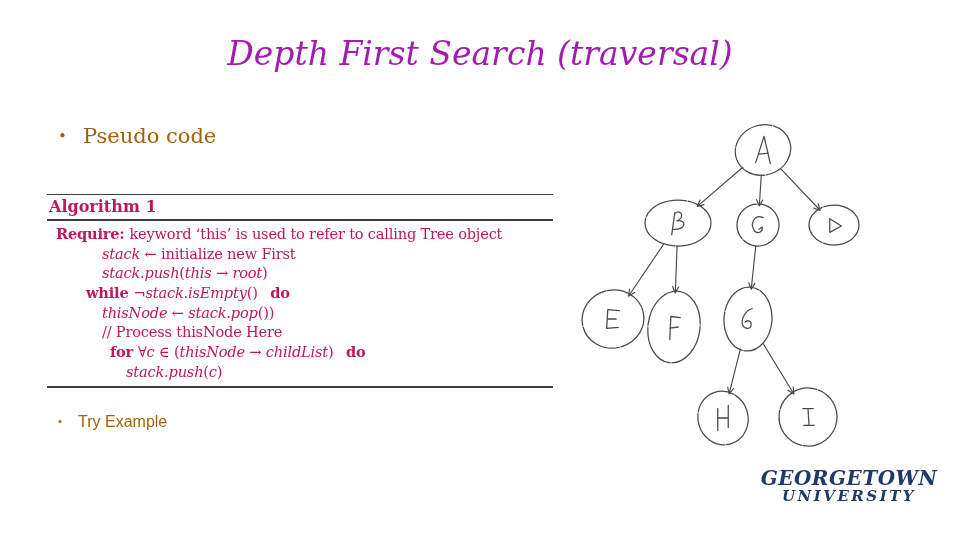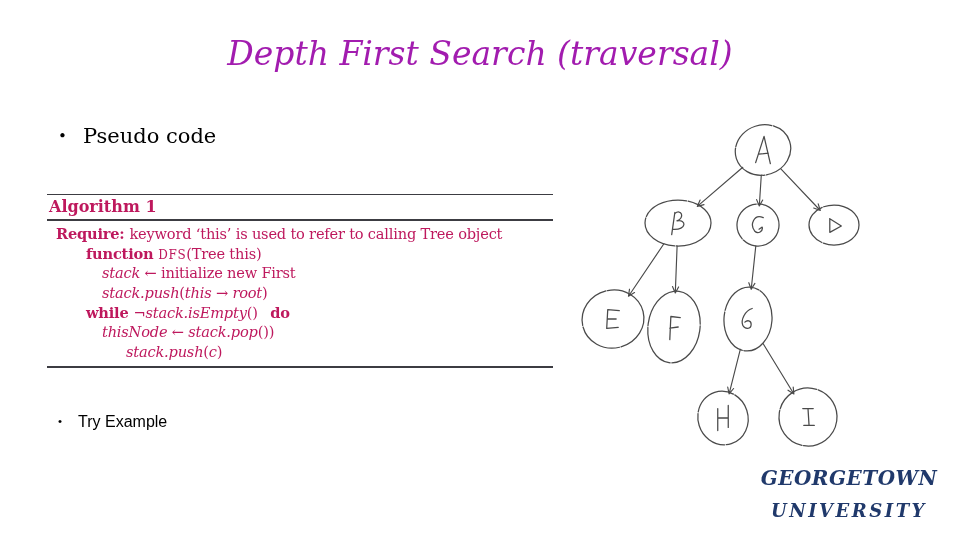--- a/index.html
+++ b/index.html
@@ -5,21 +5,21 @@
   html,body{margin:0;padding:0;}
   body{
     width:960px;height:540px;position:relative;overflow:hidden;
     background:#ffffff;font-family:"DejaVu Serif", serif;
   }
   .title{
     position:absolute;left:0;right:0;top:34px;text-align:center;
     font-style:italic;font-size:33px;color:#a21caf;
     font-family:"DejaVu Serif", serif;
   }
-  .bullet{position:absolute;color:#000000;}
+  .bullet{position:absolute;color:#a16207;}
   .bullet .dot{font-size:0.72em;margin-right:16px;vertical-align:2px;}
   .b1{left:58px;top:124px;font-size:21px;font-family:"DejaVu Serif", serif;}
   .b2{left:58px;top:413px;font-size:16px;font-family:"Liberation Sans", sans-serif;}
   .algo{
     position:absolute;left:47px;top:194px;width:506px;
     color:#be185d;font-size:14.6px;font-family:"DejaVu Serif", serif;
   }
   .rule{height:0;border-top:1.5px solid #3c3c42;}
   .rule.thick{border-top:2.5px solid #3c3c42;}
   .rule.bottom{border-top:2px solid #3c3c42;margin-top:4px;}
@@ -29,42 +29,43 @@
   .s-b{font-weight:bold;margin-left:8px;}
   .s-i{font-style:italic;}
   .s-sc{font-size:0.82em;letter-spacing:0.6px;}
   #tree-svg{position:absolute;left:560px;top:100px;}
   .logo{
     position:absolute;left:740px;top:468px;width:218px;text-align:center;
     color:#20396b;font-family:"DejaVu Serif", serif;
     font-style:italic;font-weight:bold;line-height:1.0;
   }
   .logo-line1{font-size:20px;letter-spacing:0.5px;}
-  .logo-line2{font-size:18px;letter-spacing:2.5px;margin-top:14px;}
+  .logo-line2{font-size:15px;letter-spacing:2.5px;margin-top:1px;}
 </style>
 </head>
 <body>
 
 <div class="title">Depth First Search (traversal)</div>
 
 <div class="bullet b1">
   <span class="dot">•</span><span>Pseudo code</span>
 </div>
 
 <div class="algo">
   <div class="rule"></div>
   <div class="algo-header">Algorithm 1</div>
   <div class="rule thick"></div>
   <div id="algo-lines">
       <div class="algo-line" style="padding-left: 1px;"><span class="s-b">Require: </span><span class="s-r">keyword ‘this’ is used to refer to calling Tree object</span></div>
-      <div class="algo-line" style="padding-left: 31px;"><span class="s-b">function </span><span class="s-sc">DFS</span><span class="s-r">(Tree this)</span></div>
       <div class="algo-line" style="padding-left: 55px;"><span class="s-i">stack</span><span class="s-r"> ← initialize new First</span></div>
       <div class="algo-line" style="padding-left: 55px;"><span class="s-i">stack.push</span><span class="s-r">(</span><span class="s-i">this</span><span class="s-r"> → </span><span class="s-i">root</span><span class="s-r">)</span></div>
       <div class="algo-line" style="padding-left: 31px;"><span class="s-b">while </span><span class="s-r">¬</span><span class="s-i">stack.isEmpty</span><span class="s-r">() </span><span class="s-b">do</span></div>
       <div class="algo-line" style="padding-left: 55px;"><span class="s-i">thisNode</span><span class="s-r"> ← </span><span class="s-i">stack.pop</span><span class="s-r">())</span></div>
+      <div class="algo-line" style="padding-left: 55px;"><span class="s-r">// Process thisNode Here</span></div>
+      <div class="algo-line" style="padding-left: 55px;"><span class="s-b">for </span><span class="s-r">∀</span><span class="s-i">c</span><span class="s-r"> ∈ (</span><span class="s-i">thisNode</span><span class="s-r"> → </span><span class="s-i">childList</span><span class="s-r">) </span><span class="s-b">do</span></div>
       <div class="algo-line" style="padding-left: 79px;"><span class="s-i">stack.push</span><span class="s-r">(</span><span class="s-i">c</span><span class="s-r">)</span></div>
     </div>
   <div class="rule bottom"></div>
 </div>
 
 <div class="bullet b2">
   <span class="dot">•</span><span>Try Example</span>
 </div>
 
 <svg id="tree-svg" width="400" height="420" viewBox="0 0 400 420">

